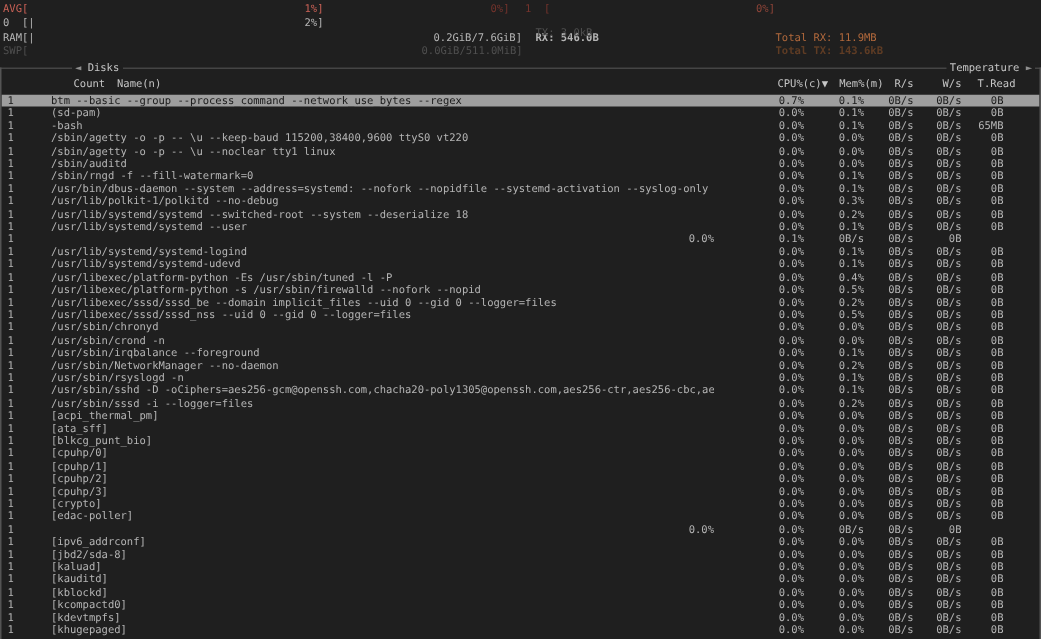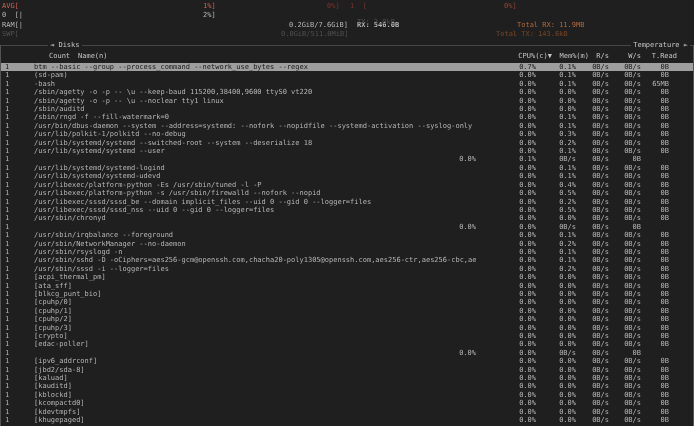--- a/index.html
+++ b/index.html
@@ -51,21 +51,21 @@
     <span class="t" style="left:2px;   top:21px;">RAM[|</span>
     <span class="t" style="left:289px; top:21px;">0.2GiB/7.6GiB]</span>
     <span class="t dim" style="left:2px;   top:30px;">SWP[</span>
     <span class="t dim" style="left:281px; top:30px;">0.0GiB/511.0MiB]</span>
   </div>
 
   <div>
     <span class="t" style="left:357px; top:21px;font-weight:bold;">RX: 546.0B</span>
     <span class="t orange" style="left:517px; top:21px;">Total RX: 11.9MB</span>
     <span class="t dim" style="left:357px; top:18px;">TX: 3.0kB</span>
-    <span class="t dimorange" style="left:496px; top:30px;font-weight:bold;">Total TX: 143.6kB</span>
+    <span class="t dimorange" style="left:517px; top:30px;font-weight:bold;">Total TX: 143.6kB</span>
   </div>
 
   <div class="hline"></div>
   <div class="vline l"></div>
   <div class="vline r"></div>
 
   <div class="caro" style="left:2px;">
     <span class="arrow">◄</span>
     <span>Disks</span>
   </div>
@@ -250,20 +250,21 @@
         <span class="cell c0">1</span>
         <span class="cell c1">/usr/sbin/chronyd</span>
         <span class="cell c2">0.0%</span>
         <span class="cell c3">0.0%</span>
         <span class="cell c4">0B/s</span>
         <span class="cell c5">0B/s</span>
         <span class="cell c6">0B</span>
       </div>
       <div class="prow grid">
         <span class="cell c0">1</span>
+        <span class="cell c1">/usr/sbin/crond -n</span>
         <span class="cell c2">0.0%</span>
         <span class="cell c3">0.0%</span>
         <span class="cell c4">0B/s</span>
         <span class="cell c5">0B/s</span>
         <span class="cell c6">0B</span>
       </div>
       <div class="prow grid">
         <span class="cell c0">1</span>
         <span class="cell c1">/usr/sbin/irqbalance --foreground</span>
         <span class="cell c2">0.0%</span>

